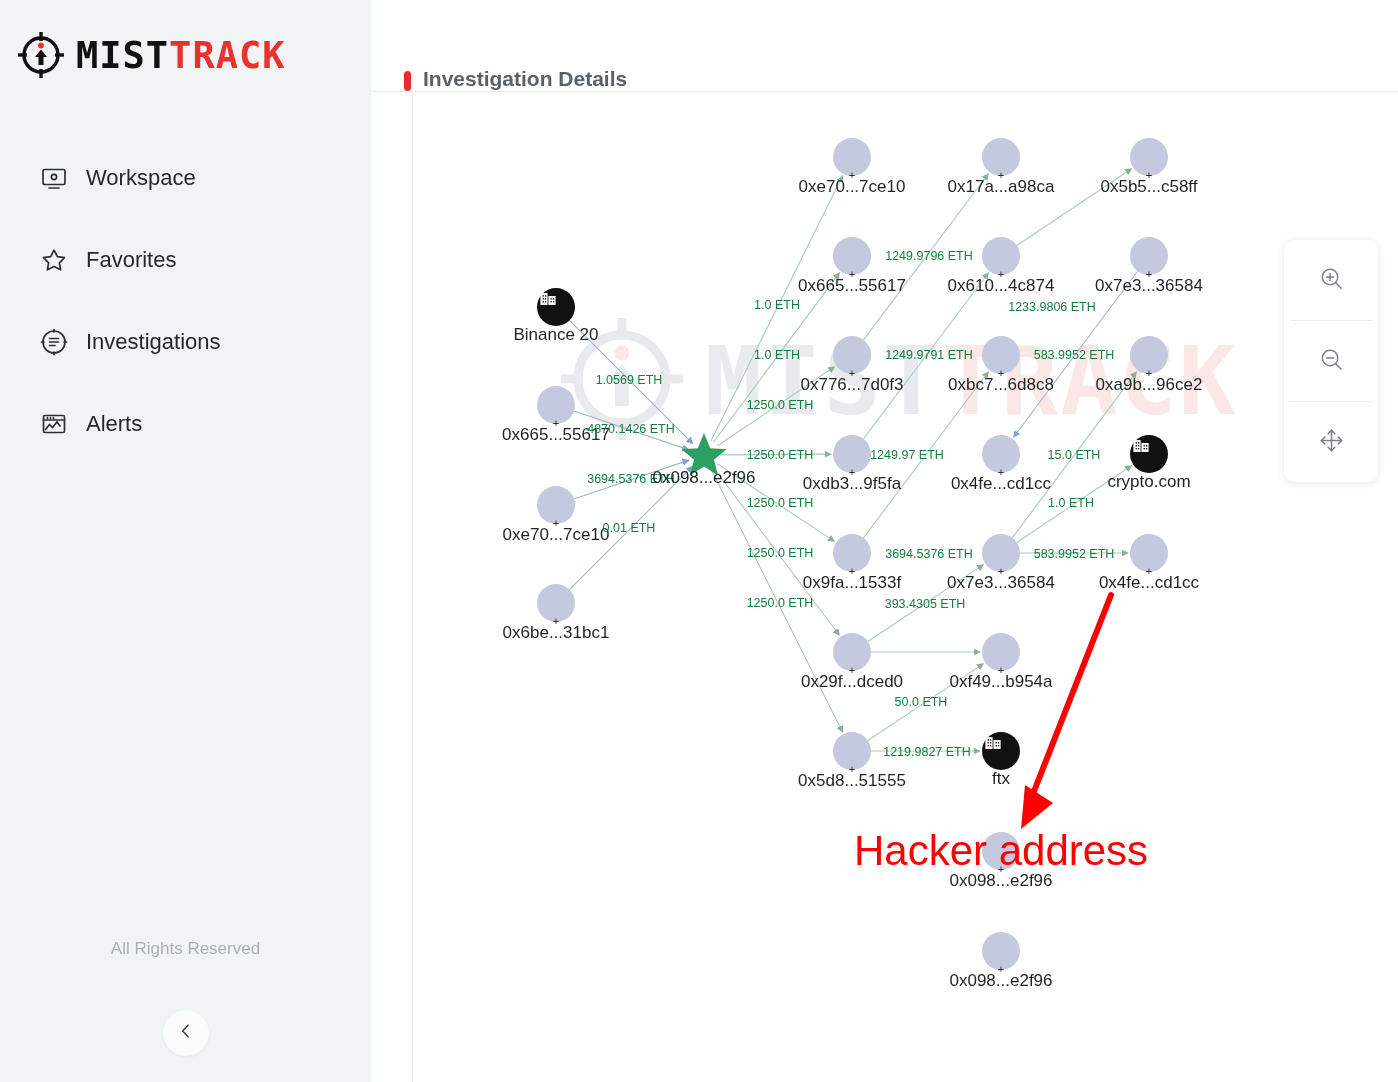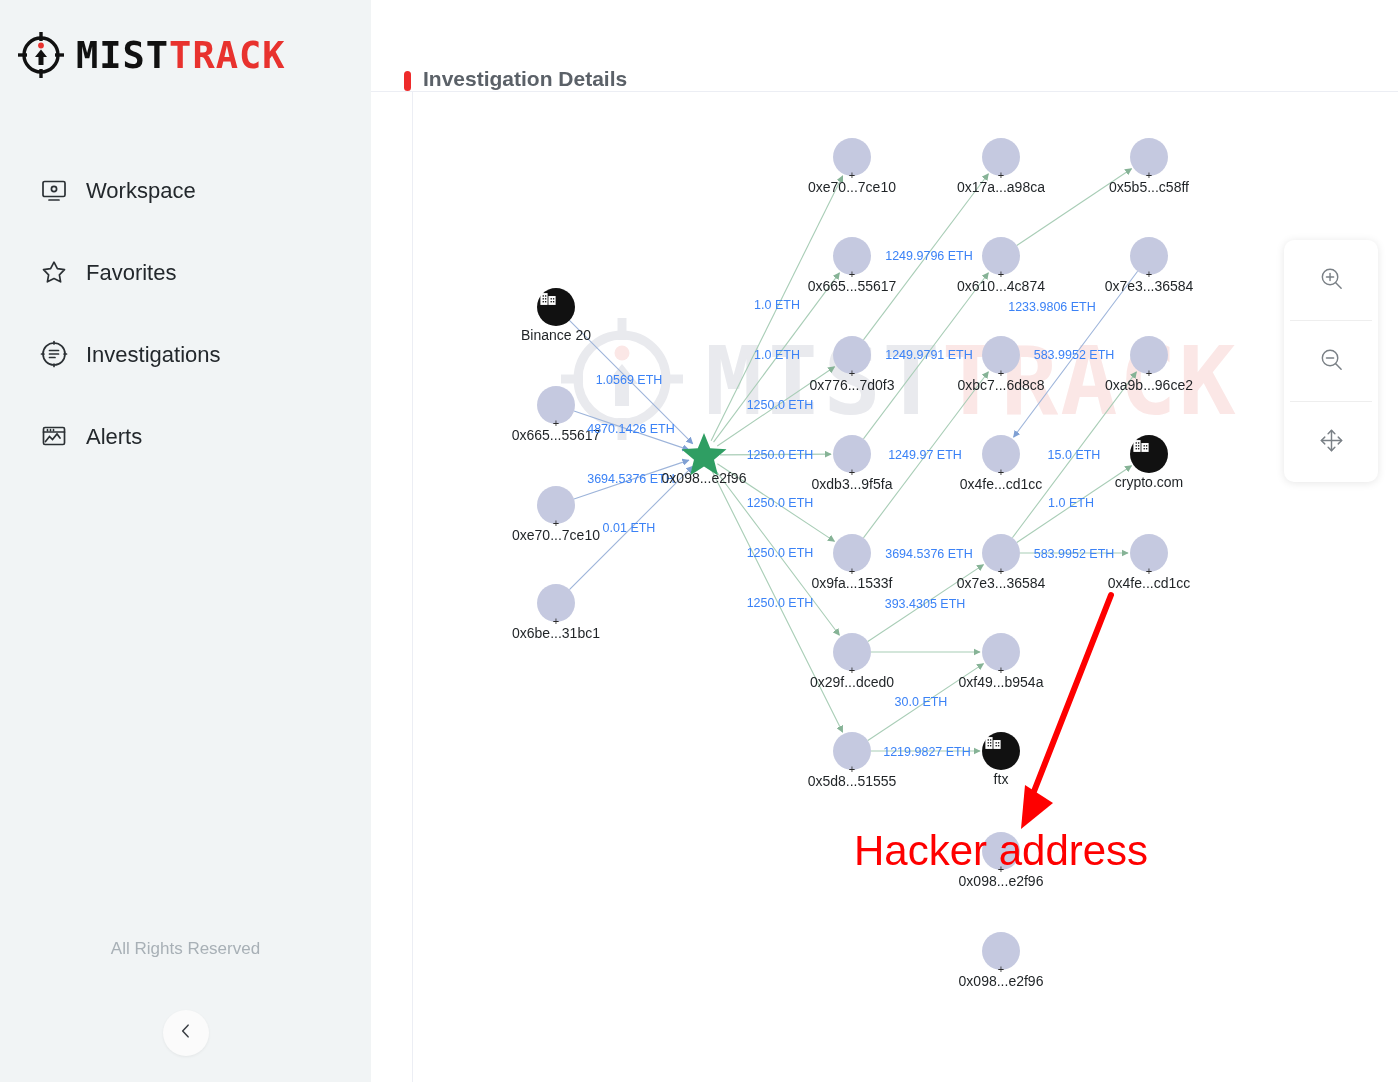--- a/index.html
+++ b/index.html
@@ -19,21 +19,21 @@
   }
   #brand { display: flex; align-items: center; padding: 30px 0 0 16px; }
   #brand-mark { width: 50px; height: 50px; flex: 0 0 50px; }
   #brand-text { font-size: 37px; font-weight: bold; letter-spacing: 1px; margin-left: 10px;
                 font-family: "DejaVu Sans Mono", monospace; }
   #brand-text .mist { color: #111111; }
   #brand-text .track { color: #e8322e; }
 
   #nav { margin-top: 72px; }
   .nav-item {
-    display: flex; align-items: flex-end;
+    display: flex; align-items: center;
     height: 52px; padding-left: 40px;
     cursor: pointer;
     margin-bottom: 30px;
   }
   .nav-icon { width: 28px; height: 28px; flex: 0 0 28px; color: #2b3034; }
   .nav-label { font-size: 22px; color: #23282c; margin-left: 18px; }
 
   #footer {
     position: absolute; left: 0; right: 0; bottom: 118px;
     text-align: center; color: #a8b0b6; font-size: 17px; line-height: 31px;
@@ -89,28 +89,28 @@
     background: #111111; position: absolute; left: 0; top: 0;
     transform: translate(-50%, -50%);
     display: flex; align-items: center; justify-content: center;
   }
   .node-plus {
     position: absolute; left: 0; top: 13px; transform: translateX(-50%);
     font-size: 11px; color: #2b2b2b; line-height: 10px;
   }
   .node-label {
     position: absolute; left: 0; top: 23px; transform: translateX(-50%);
-    font-size: 14px; color: #1f2326; white-space: nowrap; line-height: 14px;
+    font-size: 17px; color: #1f2326; white-space: nowrap; line-height: 14px;
   }
   .node-label.ex { top: 21px; }
 
   
   .edge-label {
     position: absolute; transform: translate(-50%, -50%);
-    font-size: 12.5px; color: #3b82f6; white-space: nowrap;
+    font-size: 12.5px; color: #15803d; white-space: nowrap;
     background: transparent;
   }
 
   
   #star-node { position: absolute; transform: translate(-50%,-50%); }
 
   
   #annot-text {
     position: absolute; left: 483px; top: 735px;
     font-size: 42px; color: #fe0000; white-space: nowrap;
@@ -461,25 +461,25 @@
             <div class="edge-label" style="left: 258px; top: 436px;">0.01 ETH</div>
             <div class="edge-label" style="left: 406px; top: 213px;">1.0 ETH</div>
             <div class="edge-label" style="left: 406px; top: 263px;">1.0 ETH</div>
             <div class="edge-label" style="left: 409px; top: 313px;">1250.0 ETH</div>
             <div class="edge-label" style="left: 409px; top: 363px;">1250.0 ETH</div>
             <div class="edge-label" style="left: 409px; top: 411px;">1250.0 ETH</div>
             <div class="edge-label" style="left: 409px; top: 461px;">1250.0 ETH</div>
             <div class="edge-label" style="left: 409px; top: 511px;">1250.0 ETH</div>
             <div class="edge-label" style="left: 558px; top: 164px;">1249.9796 ETH</div>
             <div class="edge-label" style="left: 558px; top: 263px;">1249.9791 ETH</div>
-            <div class="edge-label" style="left: 554px; top: 363px;">1249.97 ETH</div>
+            <div class="edge-label" style="left: 536px; top: 363px;">1249.97 ETH</div>
             <div class="edge-label" style="left: 558px; top: 462px;">3694.5376 ETH</div>
             <div class="edge-label" style="left: 554px; top: 512px;">393.4305 ETH</div>
             <div class="edge-label" style="left: 556px; top: 660px;">1219.9827 ETH</div>
-            <div class="edge-label" style="left: 550px; top: 610px;">30.0 ETH</div>
+            <div class="edge-label" style="left: 550px; top: 610px;">50.0 ETH</div>
             <div class="edge-label" style="left: 681px; top: 215px;">1233.9806 ETH</div>
             <div class="edge-label" style="left: 703px; top: 263px;">583.9952 ETH</div>
             <div class="edge-label" style="left: 703px; top: 363px; text-align: right;">15.0 ETH</div>
             <div class="edge-label" style="left: 700px; top: 411px;">1.0 ETH</div>
             <div class="edge-label" style="left: 703px; top: 462px;">583.9952 ETH</div>
           </div>
 
         <div id="star-node" style="left:333px; top:363px;">
           <span>
             <svg viewBox="0 0 50 50" width="50" height="50" style="display:block;transform:translate(-50%,-50%)">

